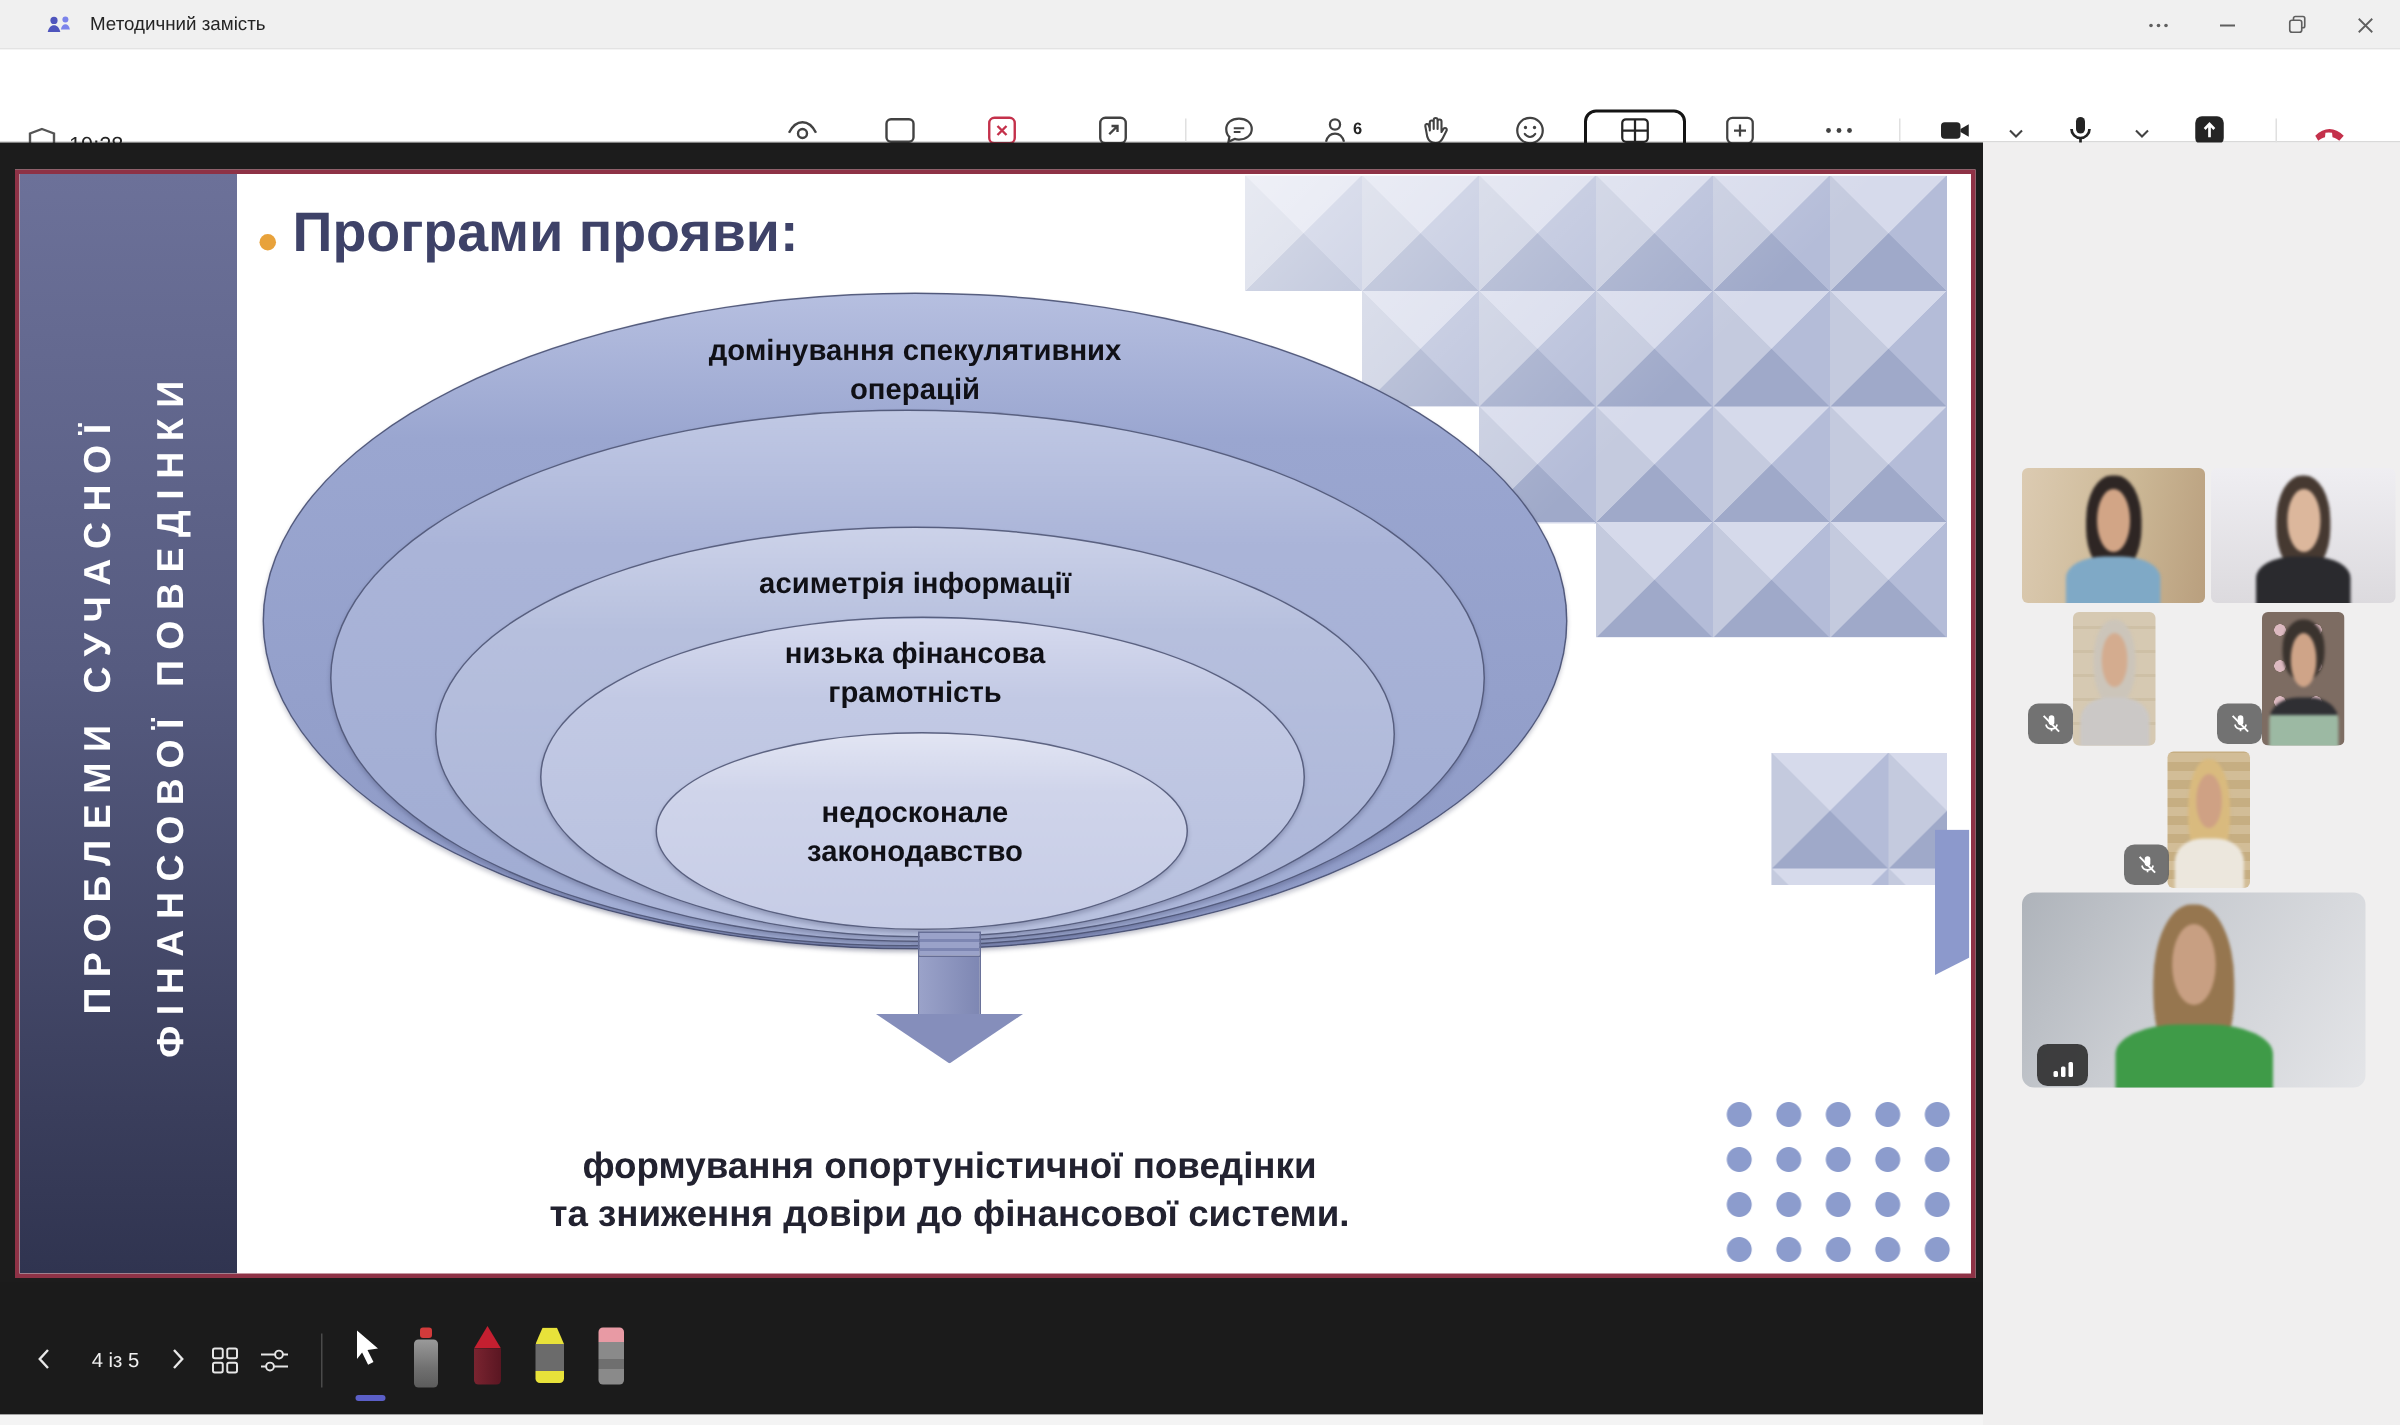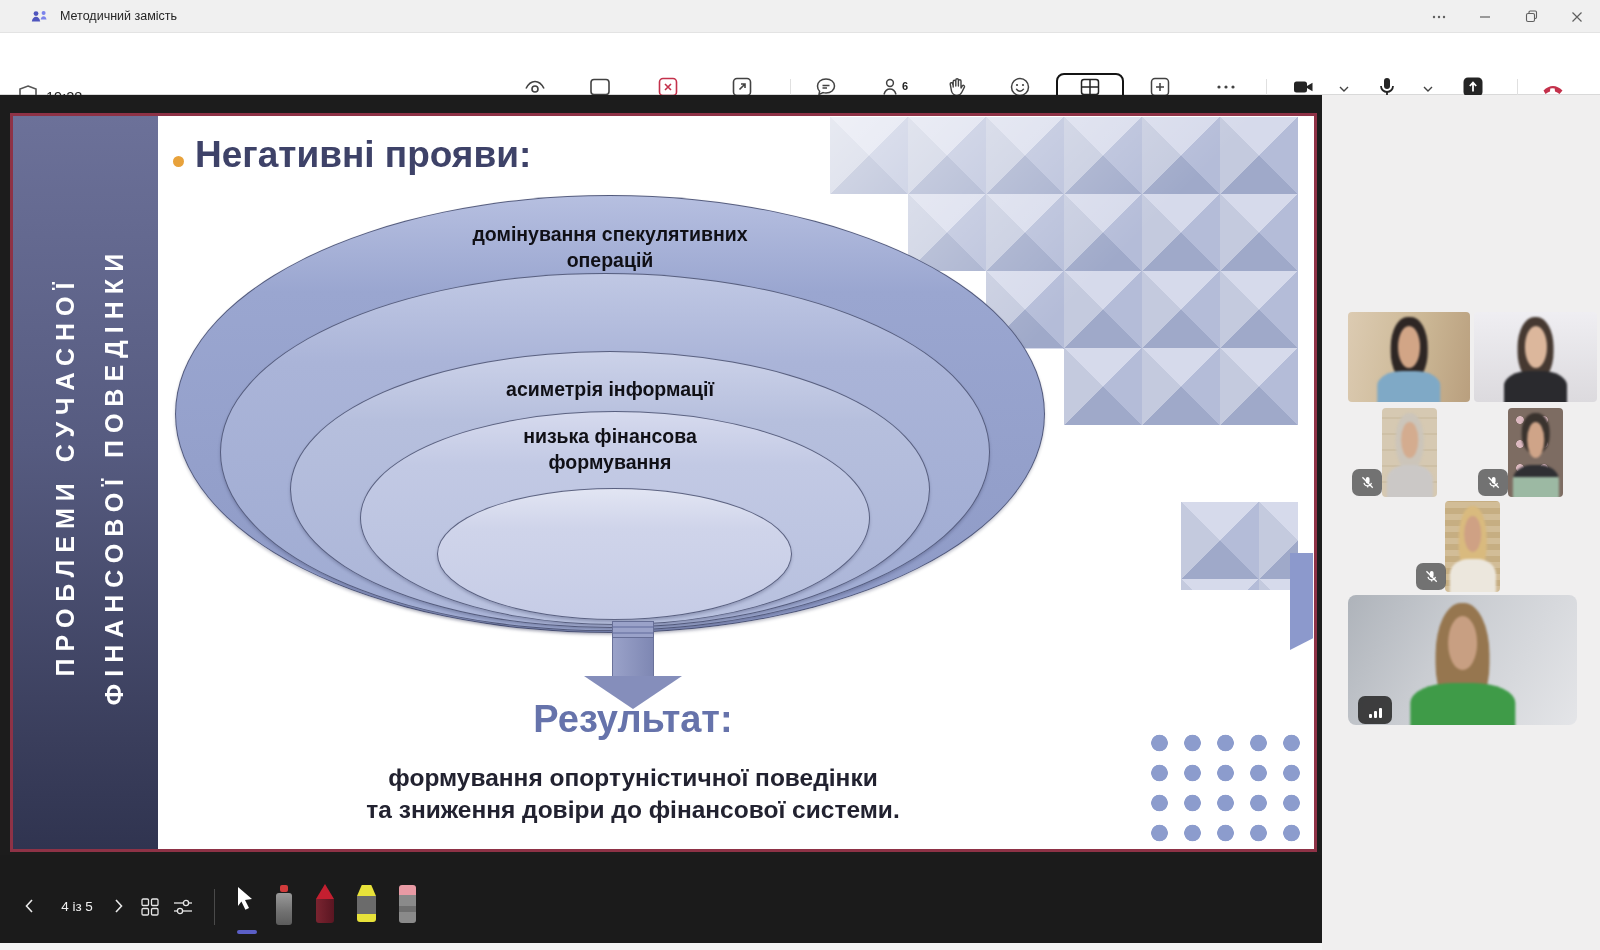--- a/index.html
+++ b/index.html
@@ -334,38 +334,38 @@
           <div class="rail-line l1">ПРОБЛЕМИ СУЧАСНОЇ</div>
           <div class="rail-line l2">ФІНАНСОВОЇ ПОВЕДІНКИ</div>
         </div>
 
         <div class="stairs"></div>
         <div class="stair-tail"></div>
         <div class="flag"></div>
         <div class="dots"></div>
 
         <div class="bullet"></div>
-        <div class="slide-title">Негативні прояви:</div>
+        <div class="slide-title">Програми прояви:</div>
 
         <div class="funnel">
           <div class="ell e1"></div>
           <div class="ell e2"></div>
           <div class="ell e3"></div>
           <div class="ell e4"></div>
           <div class="ell e5"></div>
           <div class="flabel fl1">домінування спекулятивних операцій</div>
           <div class="flabel fl3">асиметрія інформації</div>
-          <div class="flabel fl4">низька фінансова формування</div>
+          <div class="flabel fl4">низька фінансова грамотність</div>
+          <div class="flabel fl5">недосконале законодавство</div>
         </div>
 
         <div class="arrow-stack"></div>
         <div class="arrow-shaft"></div>
         <div class="arrow-head"></div>
 
-        <div class="result-title">Результат:</div>
         <div class="result-line rl1">формування опортуністичної поведінки</div>
         <div class="result-line rl2">та зниження довіри до фінансової системи.</div>
 
       </div>
     </div>
   </div>
 
   <div class="bottombar">
     <div class="bb-item" style="left:20px;top:42px;width:18px;height:18px;">
       <svg width="10" height="16" viewBox="0 0 10 16">

